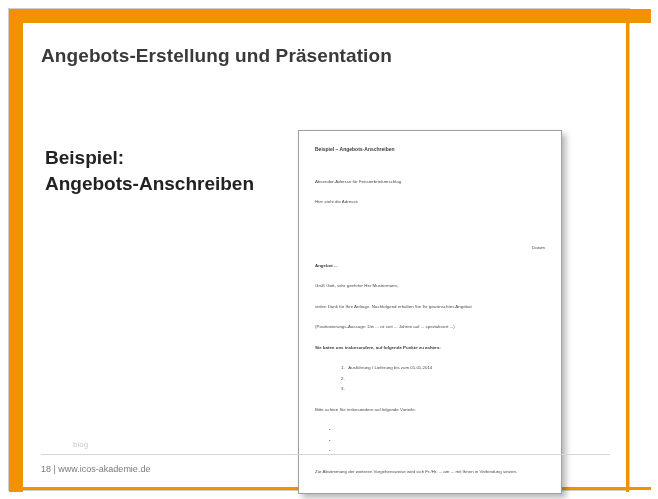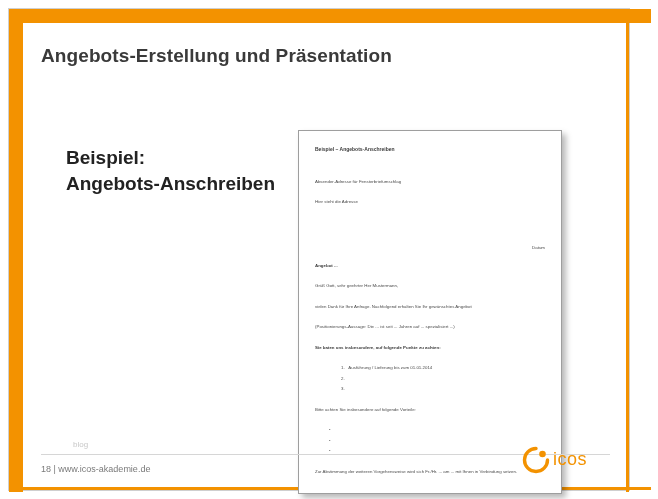--- a/index.html
+++ b/index.html
@@ -79,21 +79,20 @@
 
   .example-label {
     position: absolute;
     left: 22px;
     top: 122px;
     font-size: 19px;
     font-weight: bold;
     color: #222222;
     line-height: 1.35;
     width: 240px;
-    margin-left: 21px;
   }
 
   
   .letter {
     position: absolute;
     left: 275px;
     top: 107px;
     width: 262px;
     height: 362px;
     background: #ffffff;
@@ -226,24 +225,15 @@
         <div class="l-line">Zur Abstimmung der weiteren Vorgehensweise wird sich Fr./Hr. ... am ... mit Ihnen in Verbindung setzen.</div>
         <div class="l-gap-md"></div>
 
       </div>
     </div>
 
     <div class="footer-rule"></div>
     <div class="footer-blog">blog</div>
     <div class="footer-page">18  |  www.icos-akademie.de</div>
 
-    <div class="logo">
-      <div class="logo-swirl">
-        <svg width="28" height="28" viewBox="0 0 28 28" xmlns="http://www.w3.org/2000/svg">
-          <path d="M14 2.5 C7.6 2.5 2.5 7.6 2.5 14 C2.5 20.4 7.6 25.5 14 25.5 C20.4 25.5 25.5 20.4 25.5 14" fill="none" stroke="#f39200" stroke-width="3.4" stroke-linecap="round"></path>
-          <circle cx="20.5" cy="8" r="3.3" fill="#f39200"></circle>
-        </svg>
-      </div>
-      <div class="logo-text">icos</div>
-    </div>
 
   </div>
 </div>
 
 </body></html>

